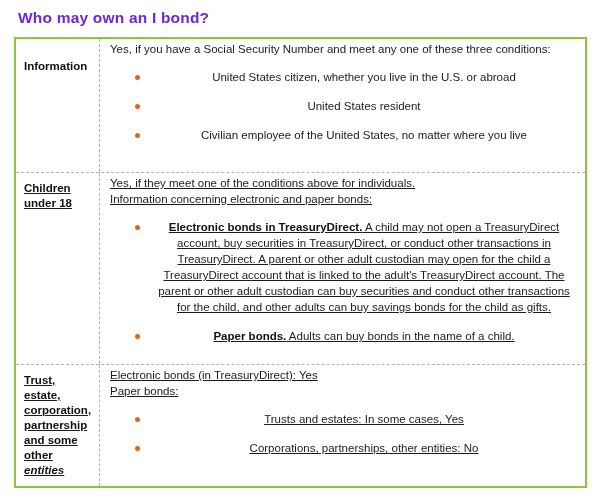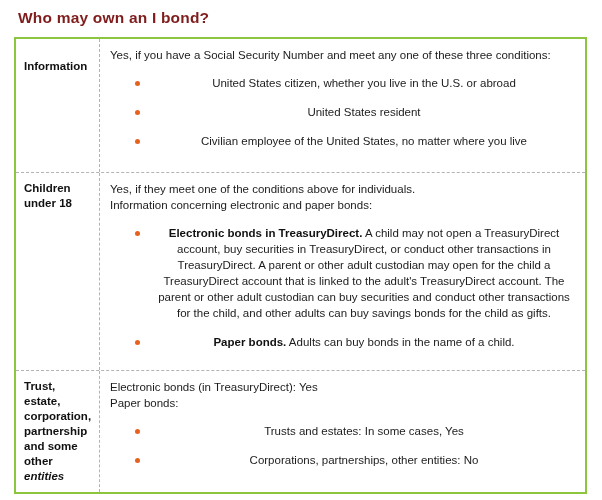--- a/index.html
+++ b/index.html
@@ -8,49 +8,49 @@
     width: 602px;
     font-family: "DejaVu Sans", "Liberation Sans", sans-serif;
     color: #1c1c1c;
   }
   .page { padding: 9px 15px 10px 14px; }
 
   .page-title {
     font-family: "Liberation Sans", sans-serif;
     font-size: 15.5px;
     font-weight: bold;
-    color: #7f1d1d;
+    color: #6d28d9;
     margin: 0 0 10px 4px;
     letter-spacing: 0.2px;
   }
 
   .ibond-table {
     border: 2px solid #8cc63e;
     background: #fff;
     font-family: "Liberation Sans", sans-serif;
     font-size: 11.5px;
     line-height: 16px;
   }
   .t-row { display: grid; grid-template-columns: 84px 1fr; }
-  .t-row + .t-row { border-top: 1px dashed #b3b3b3; }
+  .t-row + .t-row { border-top: 1px dashed #b3b3b3; text-decoration: underline; }
   .t-row-1 { min-height: 133px; }
   .t-row-2 { min-height: 186px; }
   .t-row-3 { min-height: 109px; }
 
   .t-label {
     border-right: 1px dashed #b3b3b3;
     padding: 8px 6px 8px 8px;
     font-weight: bold;
     line-height: 15px;
     color: #111;
   }
   .t-label.pad-down .label-text { display: inline-block; margin-top: 12px; }
   .t-label em { font-style: italic; }
 
-  .t-content { padding: 8px 8px 8px 10px; }
+  .t-content { padding: 2px 8px 8px 10px; }
   .t-content .line { margin: 0; }
   .t-content .para { margin: 0; }
 
   ul.bullets { list-style: none; margin: 12px 0 12px 0; }
   ul.bullets li {
     position: relative;
     padding-left: 41px;
     margin-bottom: 13px;
     text-align: center;
   }

